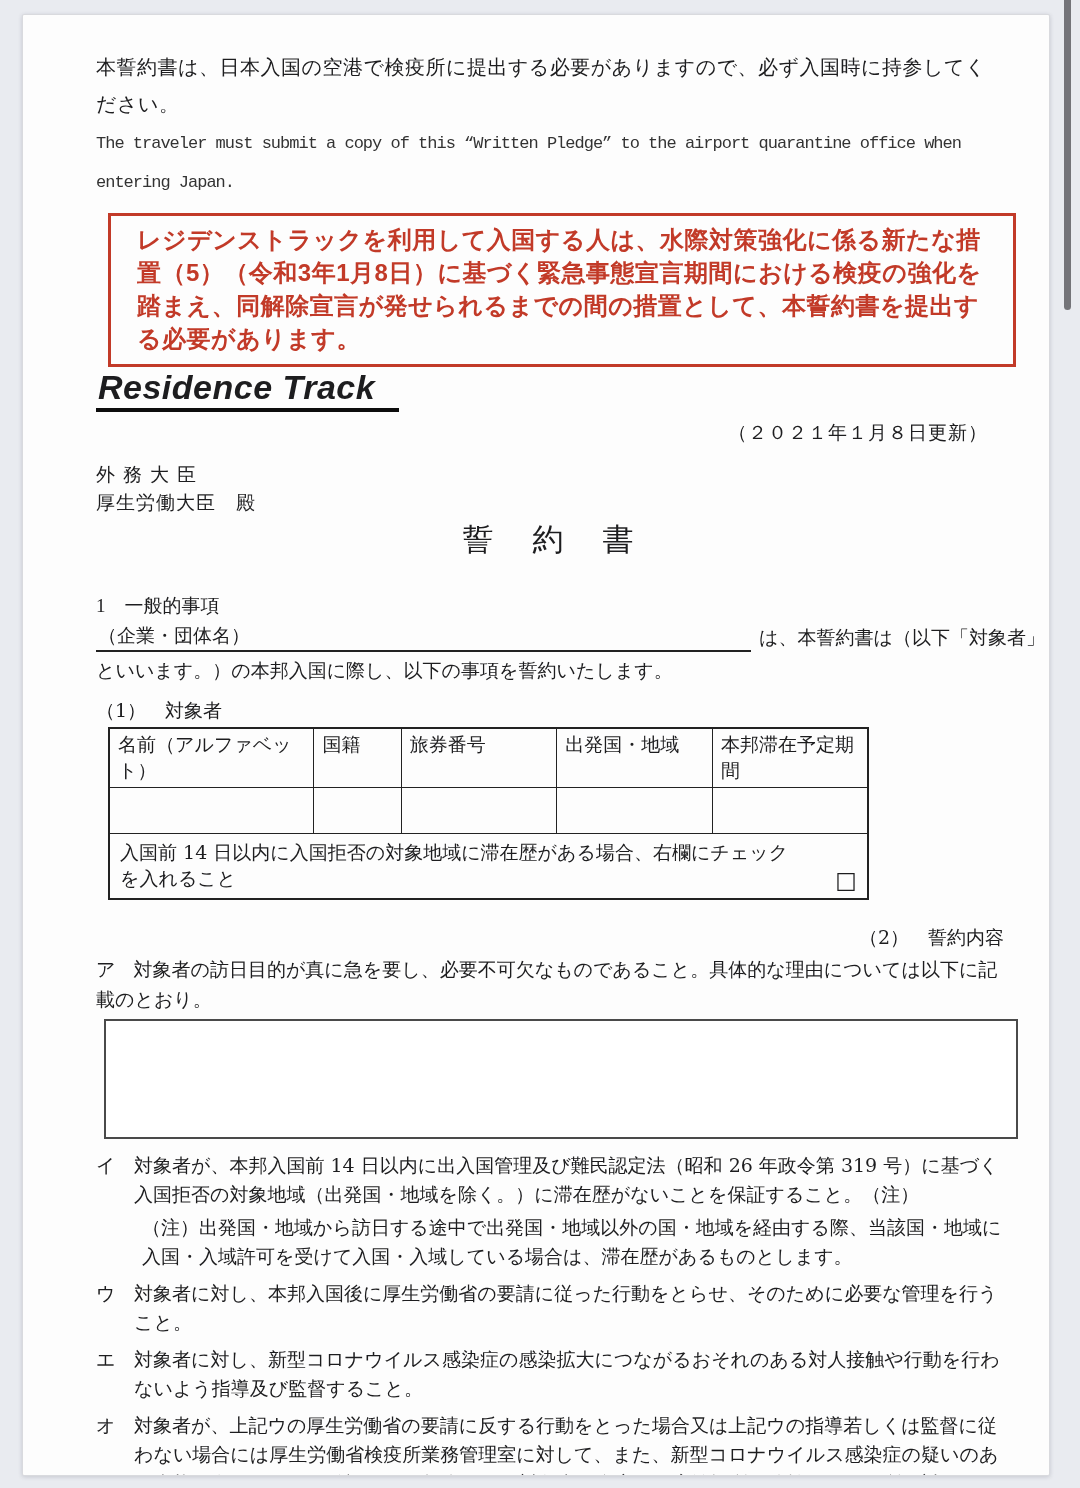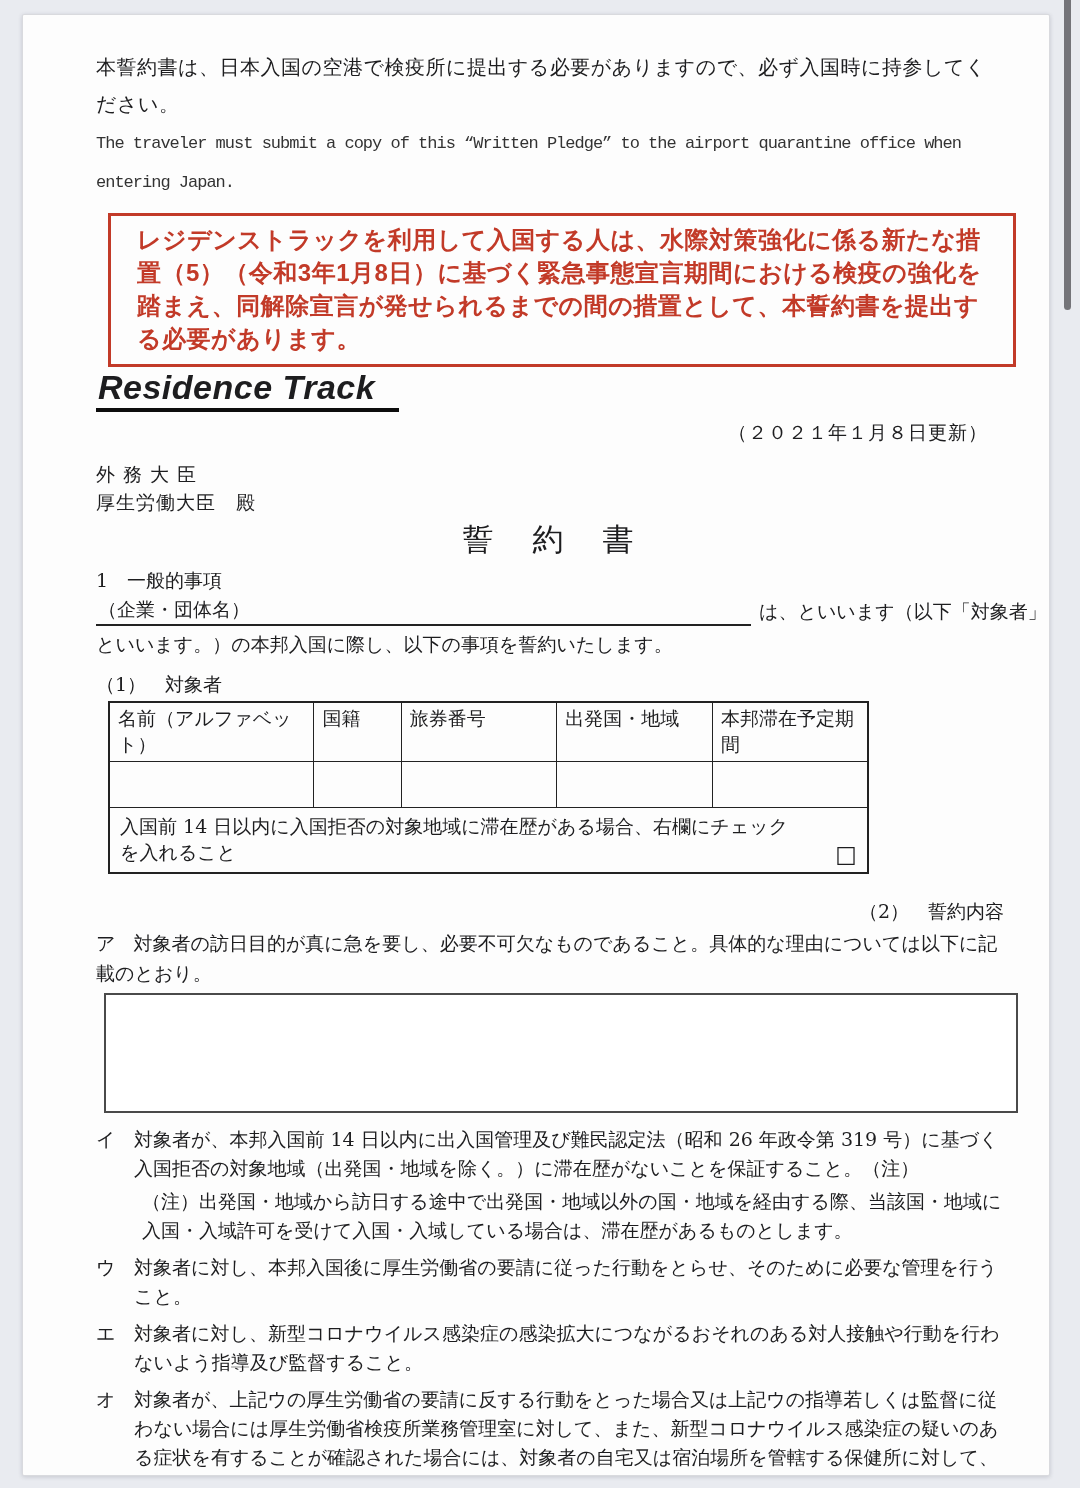--- a/index.html
+++ b/index.html
@@ -70,21 +70,21 @@
     padding-right:16px;
   }
   .addressee{margin-top:14px;font-size:19px;line-height:28px;letter-spacing:1px;}
   .doc-title{
     text-align:center;
     font-size:31px;
     line-height:46px;
     margin-top:0px;
     letter-spacing:4px;
   }
-  .section-no{margin-top:4px;font-size:19px;line-height:28px;}
+  .section-no{margin-top:30px;font-size:19px;line-height:28px;font-family:Liberation Serif, serif;}
   
   .company-line{
     display:flex;
     align-items:flex-end;
     font-size:19px;
     line-height:30px;
   }
   .company-blank{
     width:655px;
     border-bottom:2px solid #222;
@@ -177,21 +177,21 @@
     </div>
 
     <div class="doc-title">誓　約　書</div>
 
     <div class="section-no">1　一般的事項</div>
 
     <div class="company-line">
       <span class="company-blank">
         <span>（企業・団体名）</span>
       </span>
-      <span class="company-suffix">は、といいます（以下「対象者」</span>
+      <span class="company-suffix">は、本誓約書は（以下「対象者」</span>
     </div>
     <div class="company-line2">といいます。）の本邦入国に際し、以下の事項を誓約いたします。</div>
 
     <div class="sub-heading">（1）　対象者</div>
 
     <table class="subjects">
       <colgroup>
         <col style="width:27%">
           <col style="width:11.5%">
           <col style="width:20.5%">

